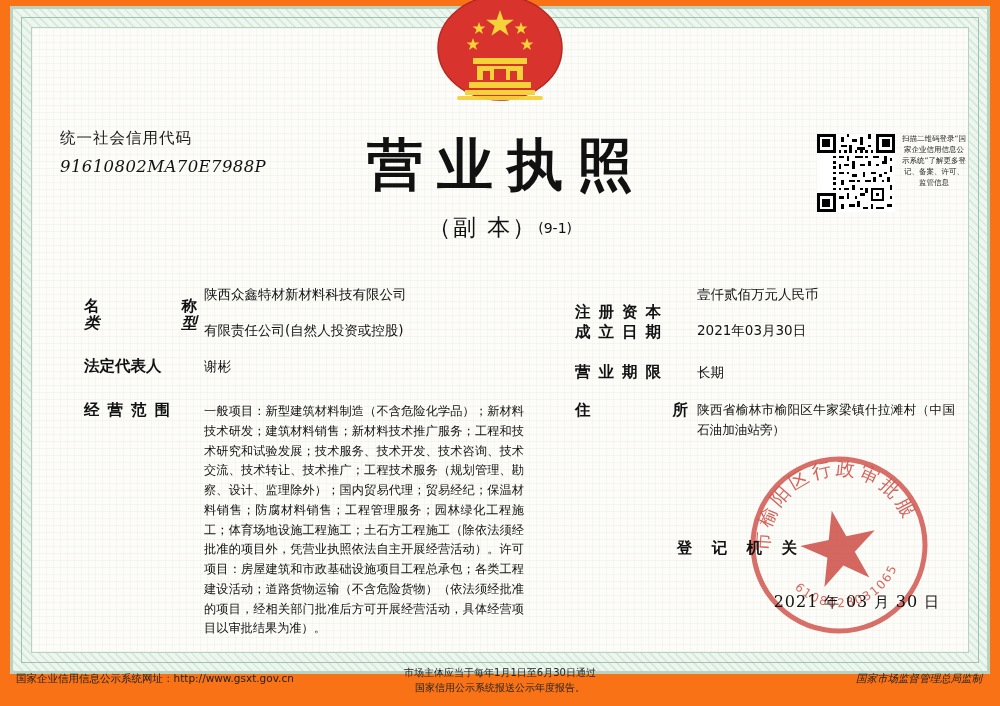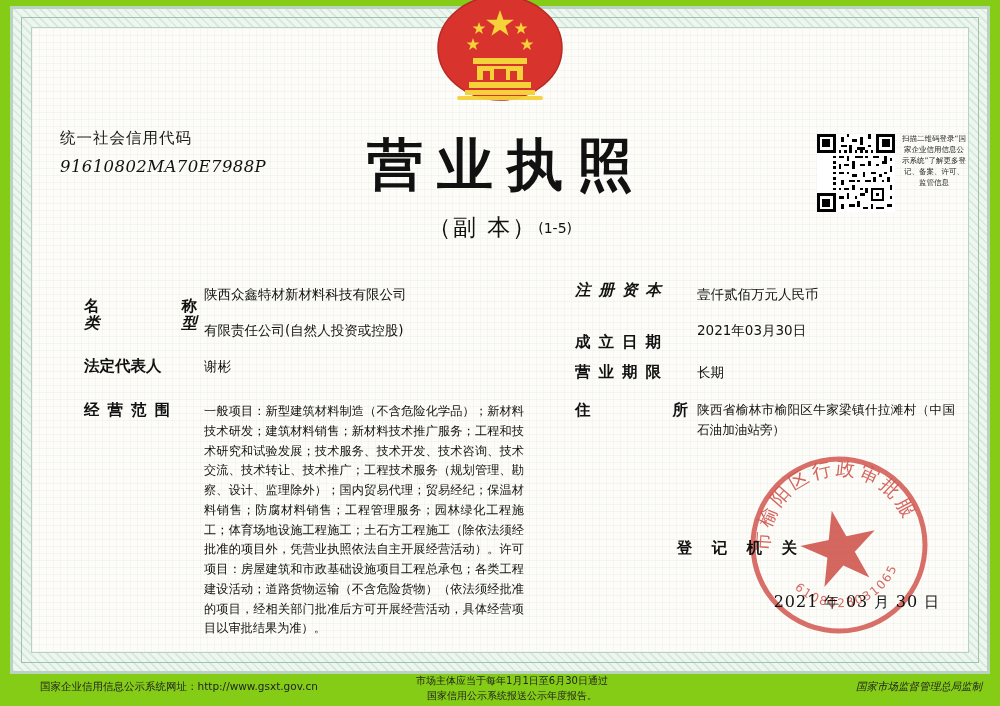--- a/index.html
+++ b/index.html
@@ -10,21 +10,21 @@
   body {
     width: 1000px;
     height: 706px;
     font-family: "Liberation Sans", sans-serif;
     overflow: hidden;
   }
   .license {
     position: relative;
     width: 1000px;
     height: 706px;
-    background: #84cc16;
+    background: #f97316;
     box-sizing: border-box;
   }
   
   .border-outer {
     position: absolute;
     left: 10px;
     top: 6px;
     right: 10px;
     bottom: 32px;
     border: 3px solid #b9d3c0;
@@ -220,26 +220,25 @@
   .reg-date .num {
     font-family: "DejaVu Serif", serif;
     font-size: 16px;
   }
 
   
   .footer {
     position: absolute;
     left: 0;
     right: 0;
-    bottom: 4px;
+    bottom: 12px;
     height: 28px;
     font-family: "DejaVu Sans", sans-serif;
     font-size: 10.5px;
     color: #222;
-    margin-left: 24px;
   }
   .footer-left {
     position: absolute;
     left: 16px;
     top: 6px;
   }
   .footer-center {
     position: absolute;
     left: 50%;
     transform: translateX(-50%);
@@ -297,21 +296,21 @@
       </svg>
     </div>
 
     <div class="code-block">
       <div class="code-label">统一社会信用代码</div>
       <div class="code-value">91610802MA70E7988P</div>
     </div>
 
     <div class="title">营业执照</div>
     <div class="subtitle">
-      <span class="paren">（副 本）</span><span class="seq">(1-5)</span>
+      <span class="paren">（副 本）</span><span class="seq">(9-1)</span>
     </div>
 
     <div class="qr-wrap">
       <svg class="qr" viewBox="0 0 29 29" shape-rendering="crispEdges">
         <rect width="29" height="29" fill="#ffffff"></rect>
         <g fill="#000000">
 
           <rect x="0" y="0" width="7" height="1"></rect>
             <rect x="0" y="6" width="7" height="1"></rect>
           <rect x="0" y="0" width="1" height="7"></rect>
@@ -417,24 +416,24 @@
 
     <div class="field-label lbl-sp3" style="left:84px; top:313px;font-style:italic;">类　　型</div>
     <div class="field-value" style="left:185px; top:322px;">有限责任公司(自然人投资或控股)</div>
 
     <div class="field-label" style="left:84px; top:356px;">法定代表人</div>
     <div class="field-value" style="left:185px; top:358px;text-align:center;">谢彬</div>
 
     <div class="field-label lbl-sp2" style="left:84px; top:400px;">经营范围</div>
     <div class="field-value value-block" style="left:185px; top:402px; width:320px;">一般项目：新型建筑材料制造（不含危险化学品）；新材料技术研发；建筑材料销售；新材料技术推广服务；工程和技术研究和试验发展；技术服务、技术开发、技术咨询、技术交流、技术转让、技术推广；工程技术服务（规划管理、勘察、设计、监理除外）；国内贸易代理；贸易经纪；保温材料销售；防腐材料销售；工程管理服务；园林绿化工程施工；体育场地设施工程施工；土石方工程施工（除依法须经批准的项目外，凭营业执照依法自主开展经营活动）。许可项目：房屋建筑和市政基础设施项目工程总承包；各类工程建设活动；道路货物运输（不含危险货物）（依法须经批准的项目，经相关部门批准后方可开展经营活动，具体经营项目以审批结果为准）。</div>
 
-    <div class="field-label lbl-sp2" style="left:575px; top:280px;font-style:italic;">注册资本</div>
+    <div class="field-label lbl-sp2" style="left:575px; top:302px;">注册资本</div>
     <div class="field-value" style="left:678px; top:286px;">壹仟贰佰万元人民币</div>
 
-    <div class="field-label lbl-sp2" style="left:575px; top:332px;">成立日期</div>
+    <div class="field-label lbl-sp2" style="left:575px; top:322px;">成立日期</div>
     <div class="field-value" style="left:678px; top:322px;">2021年03月30日</div>
 
     <div class="field-label lbl-sp2" style="left:575px; top:362px;">营业期限</div>
     <div class="field-value" style="left:678px; top:364px;">长期</div>
 
     <div class="field-label lbl-sp3" style="left:575px; top:400px;">住　　所</div>
     <div class="field-value value-block" style="left:678px; top:400px; width:258px; font-size:12.6px;">陕西省榆林市榆阳区牛家梁镇什拉滩村（中国石油加油站旁）</div>
 
     <div class="seal">
       <svg viewBox="0 0 186 186" width="186" height="186">

